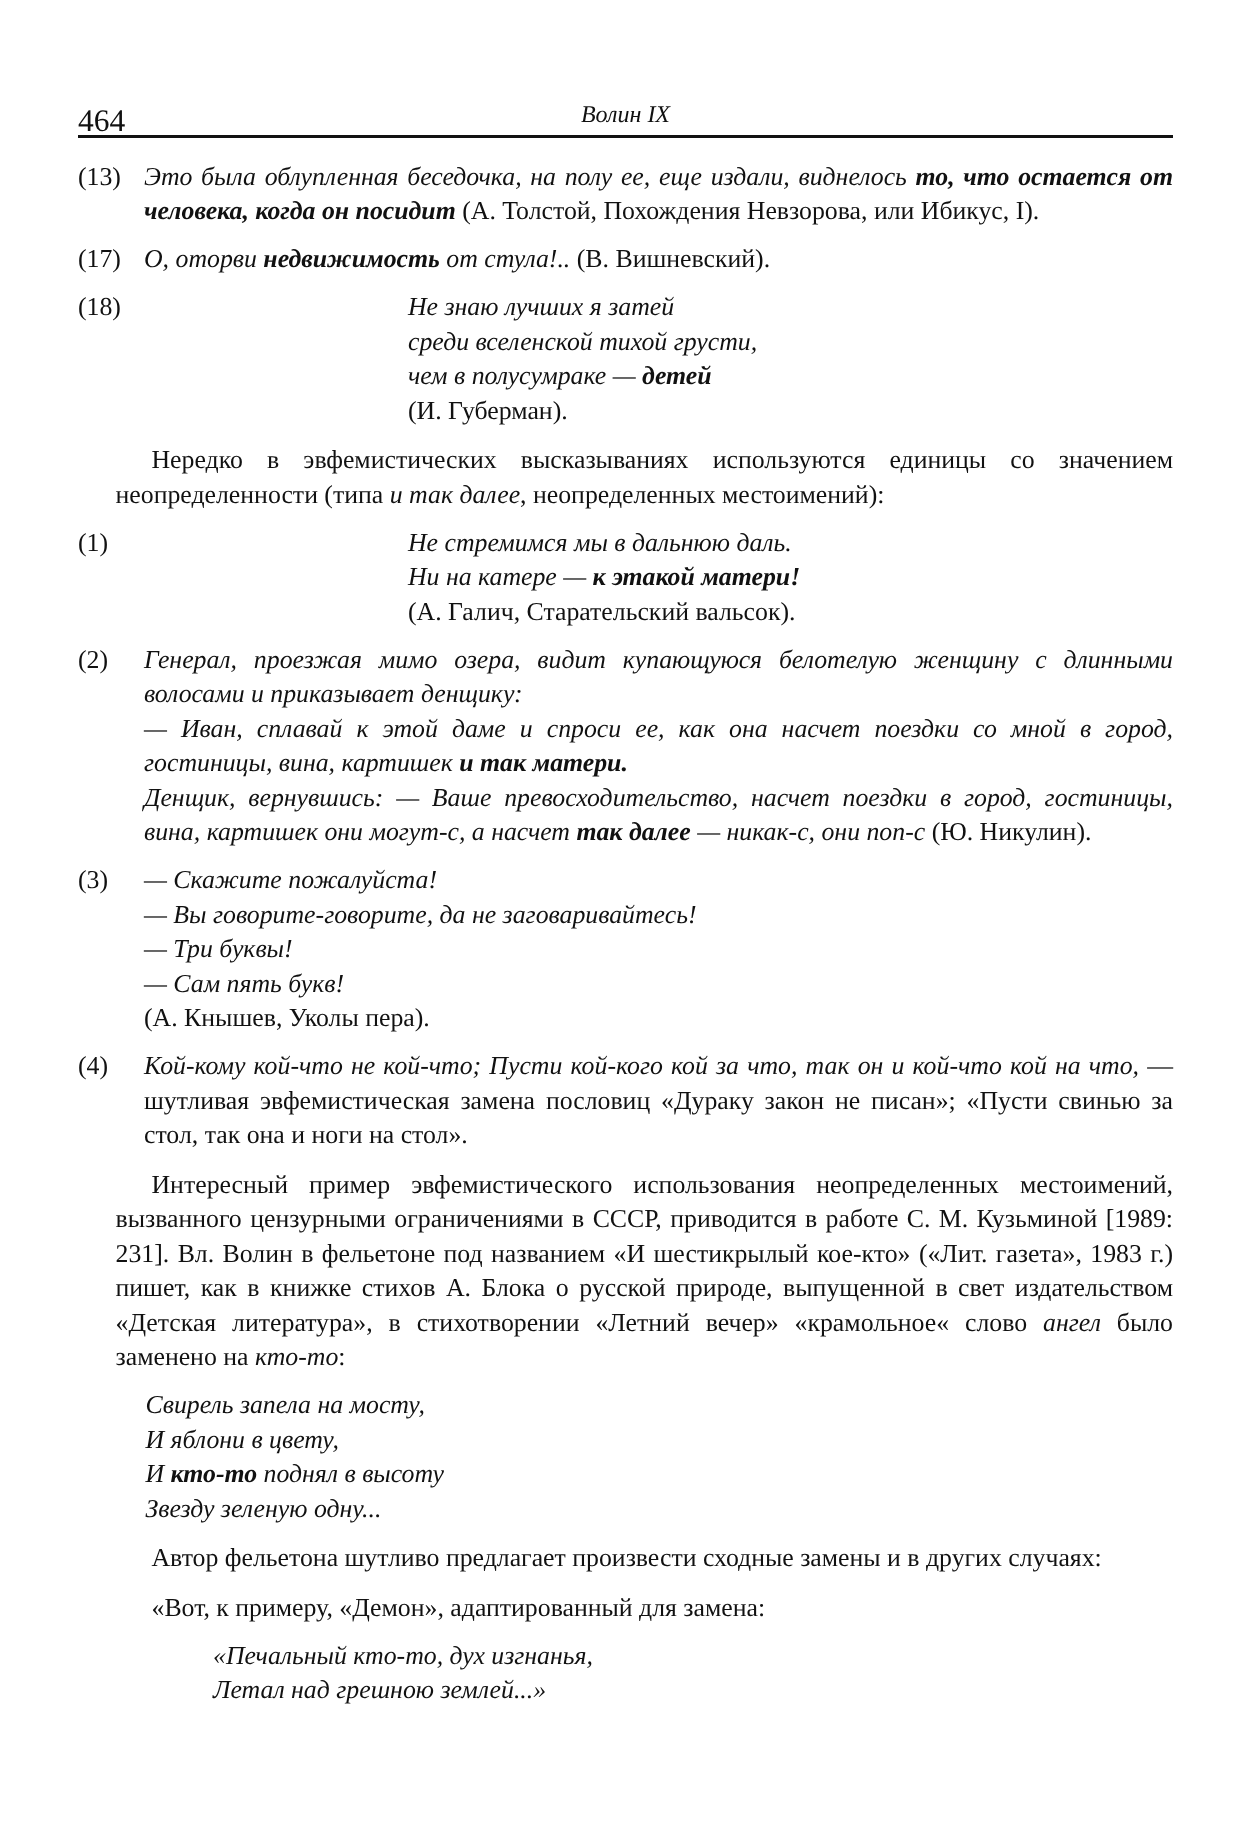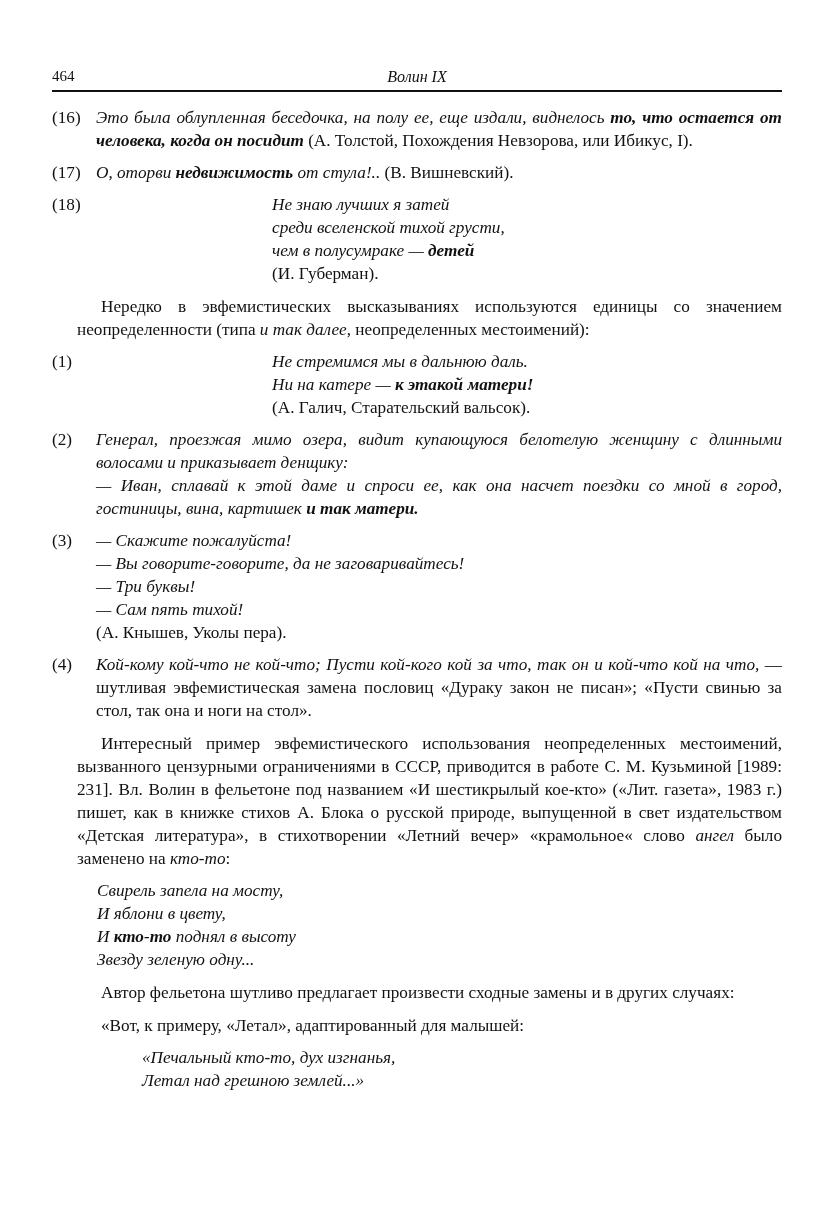--- a/index.html
+++ b/index.html
@@ -1,20 +1,20 @@
 <!DOCTYPE html>
 <html><head>
 <meta charset="utf-8">
 <style>
   html, body { margin: 0; padding: 0; background: #ffffff; }
   body { width: 834px; height: 1230px; position: relative; overflow: hidden;
          font-family: "Liberation Serif", "DejaVu Serif", serif; color: #111; }
   .page { position: absolute; left: 52px; top: 62px; width: 730px; }
   .header { position: relative; height: 28px; border-bottom: 2px solid #111; }
-  .pnum { position: absolute; left: 0; top: 6px; font-size: 15px; }
+  .pnum { position: absolute; left: 0; top: 6px; font-size: 21px; }
   .running { position: absolute; left: 0; right: 0; top: 6px; text-align: center; font-style: italic; font-size: 16px; }
   .content { font-size: 17.2px; line-height: 23px; }
   .ex { display: flex; margin-top: 9px; }
   .ex .num { width: 44px; flex: 0 0 44px; }
   .ex .body { flex: 1; text-align: justify; }
   .verse { margin-left: 176px; }
   .verse2 { margin-left: 90px; }
   .verse3 { margin-left: 192px; }
   .para { text-indent: 24px; text-align: justify; margin-top: 10px; margin-left: 25px; }
   i { }
@@ -26,21 +26,21 @@
 
 <div class="page">
   <div class="header">
     <span class="pnum">464</span>
     <span class="running">Волин IX</span>
   </div>
 
   <div class="content">
 
     <div class="ex" style="margin-top:14px;">
-      <span class="num">(16)</span>
+      <span class="num">(13)</span>
       <div class="body"><i>Это была облупленная беседочка, на полу ее, еще издали, виднелось </i><b><i>то, что остается от человека, когда он посидит</i></b><span> (А. Толстой, Похождения Невзорова, или Ибикус, I).</span></div>
     </div>
 
     <div class="ex">
       <span class="num">(17)</span>
       <div class="body"><i>О, оторви </i><b><i>недвижимость</i></b><i> от стула!..</i><span> (В. Вишневский).</span></div>
     </div>
 
     <div class="ex">
       <span class="num">(18)</span>
@@ -61,49 +61,50 @@
         <span class="line"><i>Ни на катере — </i><b><i>к этакой матери!</i></b></span>
         <span class="line">(А. Галич, Старательский вальсок).</span>
       </div>
     </div>
 
     <div class="ex">
       <span class="num">(2)</span>
       <div class="body">
         <i class="line">Генерал, проезжая мимо озера, видит купающуюся белотелую женщину с длинными волосами и приказывает денщику:</i>
         <span class="line"><i>— Иван, сплавай к этой даме и спроси ее, как она насчет поездки со мной в город, гостиницы, вина, картишек </i><b><i>и так матери.</i></b></span>
+        <span class="line"><i>Денщик, вернувшись: — Ваше превосходительство, насчет поездки в город, гостиницы, вина, картишек они могут-с, а насчет </i><b><i>так далее</i></b><i> — никак-с, они поп-с</i><span> (Ю. Никулин).</span></span>
       </div>
     </div>
 
     <div class="ex">
       <span class="num">(3)</span>
       <div class="body">
         <i class="line">— Скажите пожалуйста!</i>
         <i class="line">— Вы говорите-говорите, да не заговаривайтесь!</i>
         <i class="line">— Три буквы!</i>
-        <i class="line">— Сам пять тихой!</i>
+        <i class="line">— Сам пять букв!</i>
         <span class="line">(А. Кнышев, Уколы пера).</span>
       </div>
     </div>
 
     <div class="ex">
       <span class="num">(4)</span>
       <div class="body"><i>Кой-кому кой-что не кой-что; Пусти кой-кого кой за что, так он и кой-что кой на что,</i><span> — шутливая эвфемистическая замена пословиц «Дураку закон не писан»; «Пусти свинью за стол, так она и ноги на стол».</span></div>
     </div>
 
     <p class="para" style="margin-bottom:0;"><span>Интересный пример эвфемистического использования неопределенных местоимений, вызванного цензурными ограничениями в СССР, приводится в работе С. М. Кузьминой [1989: 231]. Вл. Волин в фельетоне под названием «И шестикрылый кое-кто» («Лит. газета», 1983 г.) пишет, как в книжке стихов А. Блока о русской природе, выпущенной в свет издательством «Детская литература», в стихотворении «Летний вечер» «крамольное« слово </span><i>ангел</i><span> было заменено на </span><i>кто-то</i><span>:</span></p>
 
     <div class="verse3" style="margin-top:9px;margin-left:45px;">
       <i class="line">Свирель запела на мосту,</i>
       <i class="line">И яблони в цвету,</i>
       <span class="line"><i>И </i><b><i>кто-то</i></b><i> поднял в высоту</i></span>
       <i class="line">Звезду зеленую одну...</i>
     </div>
 
     <p class="para" style="margin-bottom:0;">Автор фельетона шутливо предлагает произвести сходные замены и в других случаях:</p>
-    <p class="para" style="margin-bottom:0;">«Вот, к примеру, «Летал», адаптированный для малышей:</p>
+    <p class="para" style="margin-bottom:0;">«Вот, к примеру, «Демон», адаптированный для замена:</p>
 
     <div class="verse2" style="margin-top:9px;">
       <i class="line">«Печальный кто-то, дух изгнанья,</i>
       <i class="line">Летал над грешною землей...»</i>
     </div>
   </div>
 </div>
 
 </body></html>

